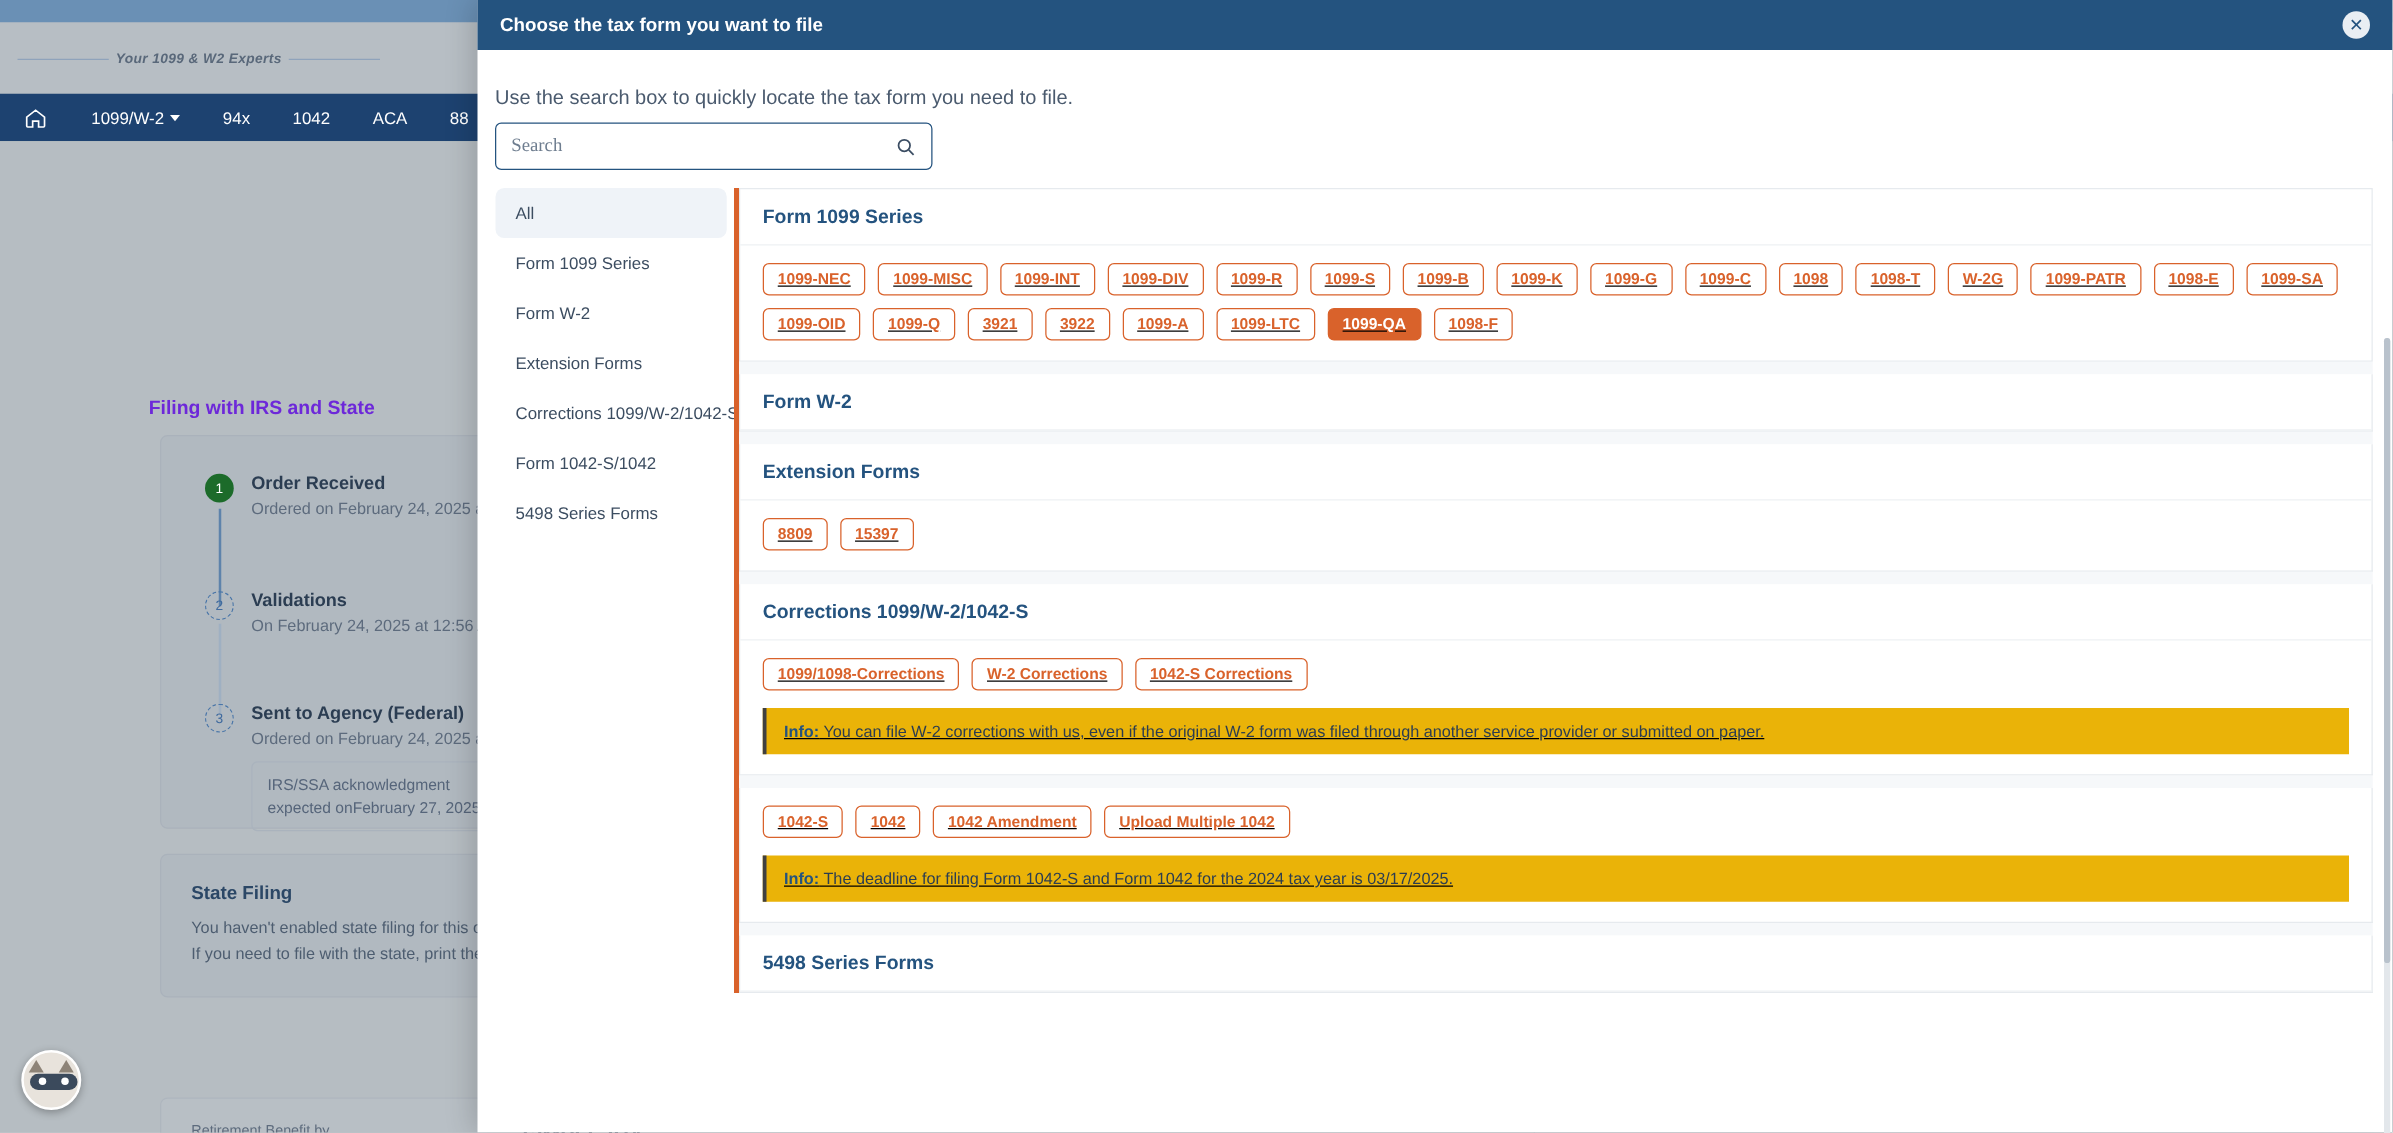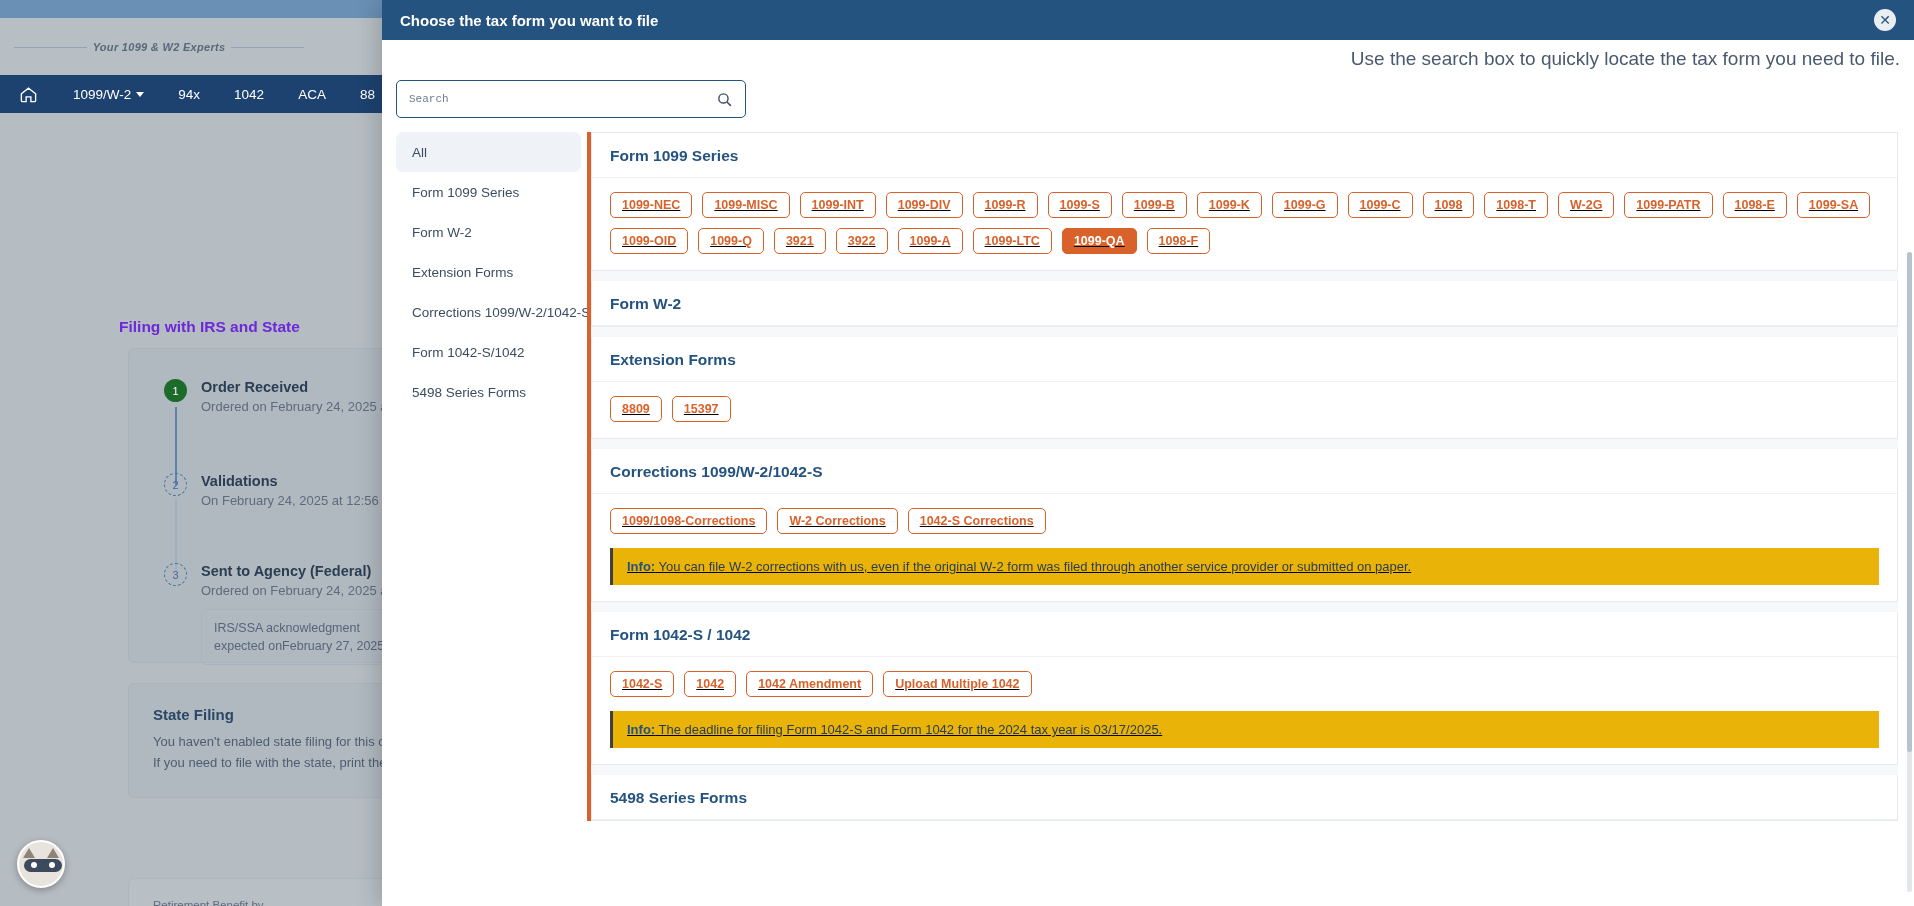--- a/index.html
+++ b/index.html
@@ -88,27 +88,27 @@
     box-shadow: -4px 0 22px rgba(0,0,0,.18);
   }
   .modal-header {
     height: 40px; background: #24537f; color: #fff; display: flex; align-items: center;
     padding: 0 18px; justify-content: space-between; flex: none; text-align: right;
   }
   .modal-title { font-size: 15px; font-weight: bold; }
   .modal-close { width: 22px; height: 22px; border-radius: 50%; background: #e9eef3; color: #24537f;
     display: flex; align-items: center; justify-content: center; font-size: 14px; line-height: 1; cursor: pointer; }
 
-  .modal-sub { padding: 8px 14px 0 14px; font-size: 19px; color: #4a5a6e; flex: none; text-align: right; }
+  .modal-sub { padding: 30px 14px 0 14px; font-size: 16px; color: #4a5a6e; flex: none; }
   .search-row { padding: 10px 14px 14px 14px; flex: none; }
   .search-box {
     width: 350px; height: 38px; border: 1px solid #24537f; border-radius: 5px;
     display: flex; align-items: center; padding: 0 12px; gap: 8px; background: #fff;
   }
-  .search-box input { flex: 1; border: none; outline: none; font-size: 11px; color: #2b3d52; font-family: Liberation Mono, monospace; background: transparent; }
+  .search-box input { flex: 1; border: none; outline: none; font-size: 15px; color: #2b3d52; font-family: Liberation Serif, serif; background: transparent; }
   .search-box input::placeholder { color: #6e7d8f; }
   .search-box svg { width: 17px; height: 17px; flex: none; }
 
   .modal-body { flex: 1; display: flex; min-height: 0; }
   .mod-side { width: 205px; flex: none; padding: 0 0 0 4px; overflow-y: auto; }
   .side-item { height: 40px; display: flex; align-items: center; padding: 0 12px 0 16px; font-size: 13.5px;
     color: #3c4d61; border-radius: 7px; cursor: pointer; margin: 0 6px 0 10px; white-space: nowrap; }
   .side-item.active { background: #eff3f8; }
 
   .mod-main { flex: 1; min-width: 0; overflow-y: auto; padding: 0 16px 0 0; position: relative; }
@@ -339,21 +339,20 @@
                 <div class="chips">
                   <div class="chip">1099/1098-Corrections</div>
                   <div class="chip">W-2 Corrections</div>
                   <div class="chip">1042-S Corrections</div>
                 </div>
                 <div class="info-bar"><b>Info:</b><span> You can file W-2 corrections with us, even if the original W-2 form was filed through another service provider or submitted on paper.</span></div>
               </div>
             </div>
             <div class="sec-gap"></div>
             <div class="sec">
-              <div class="sec-head">Form 1042-S / 1042</div>
               <div class="sec-body">
                 <div class="chips">
                   <div class="chip">1042-S</div>
                   <div class="chip">1042</div>
                   <div class="chip">1042 Amendment</div>
                   <div class="chip">Upload Multiple 1042</div>
                 </div>
                 <div class="info-bar"><b>Info:</b><span> The deadline for filing Form 1042-S and Form 1042 for the 2024 tax year is 03/17/2025.</span></div>
               </div>
             </div>

